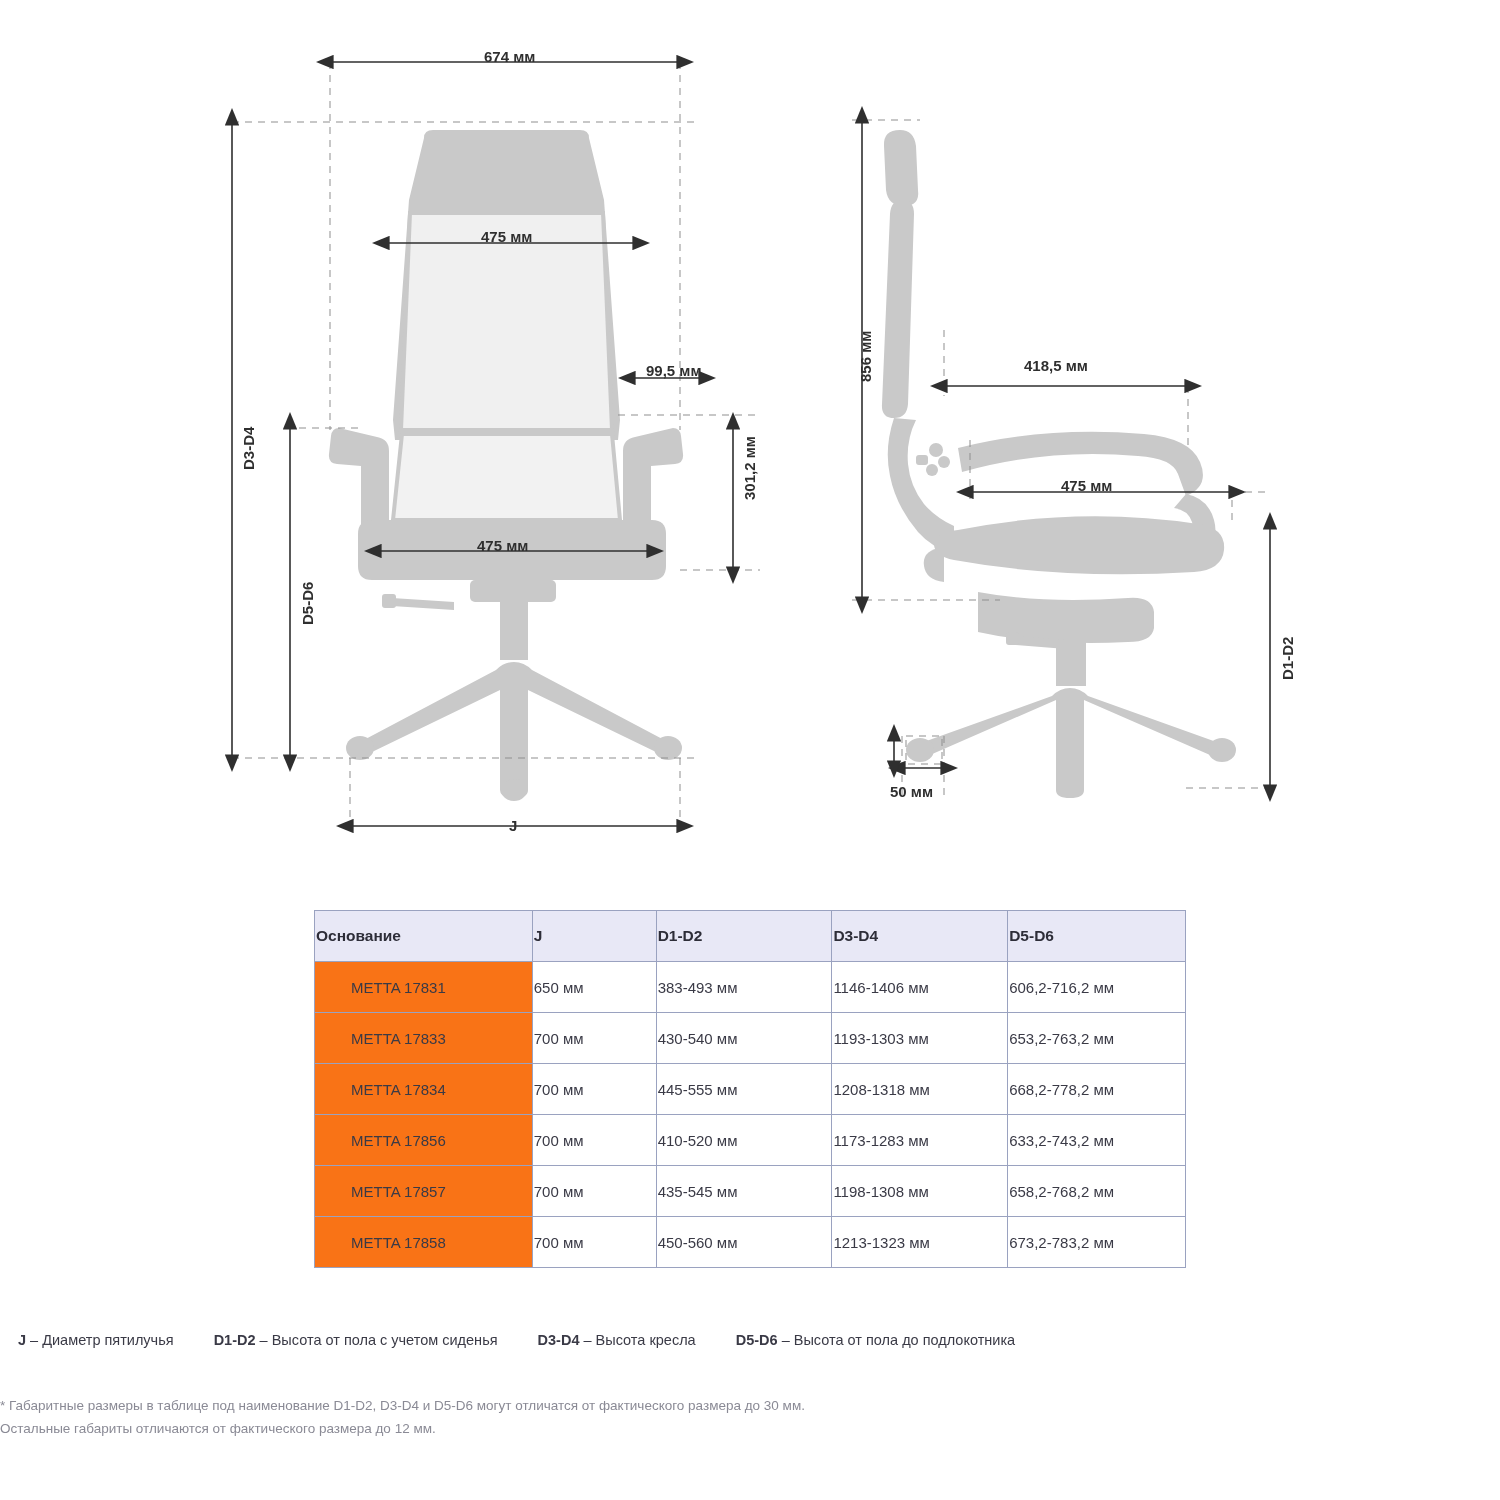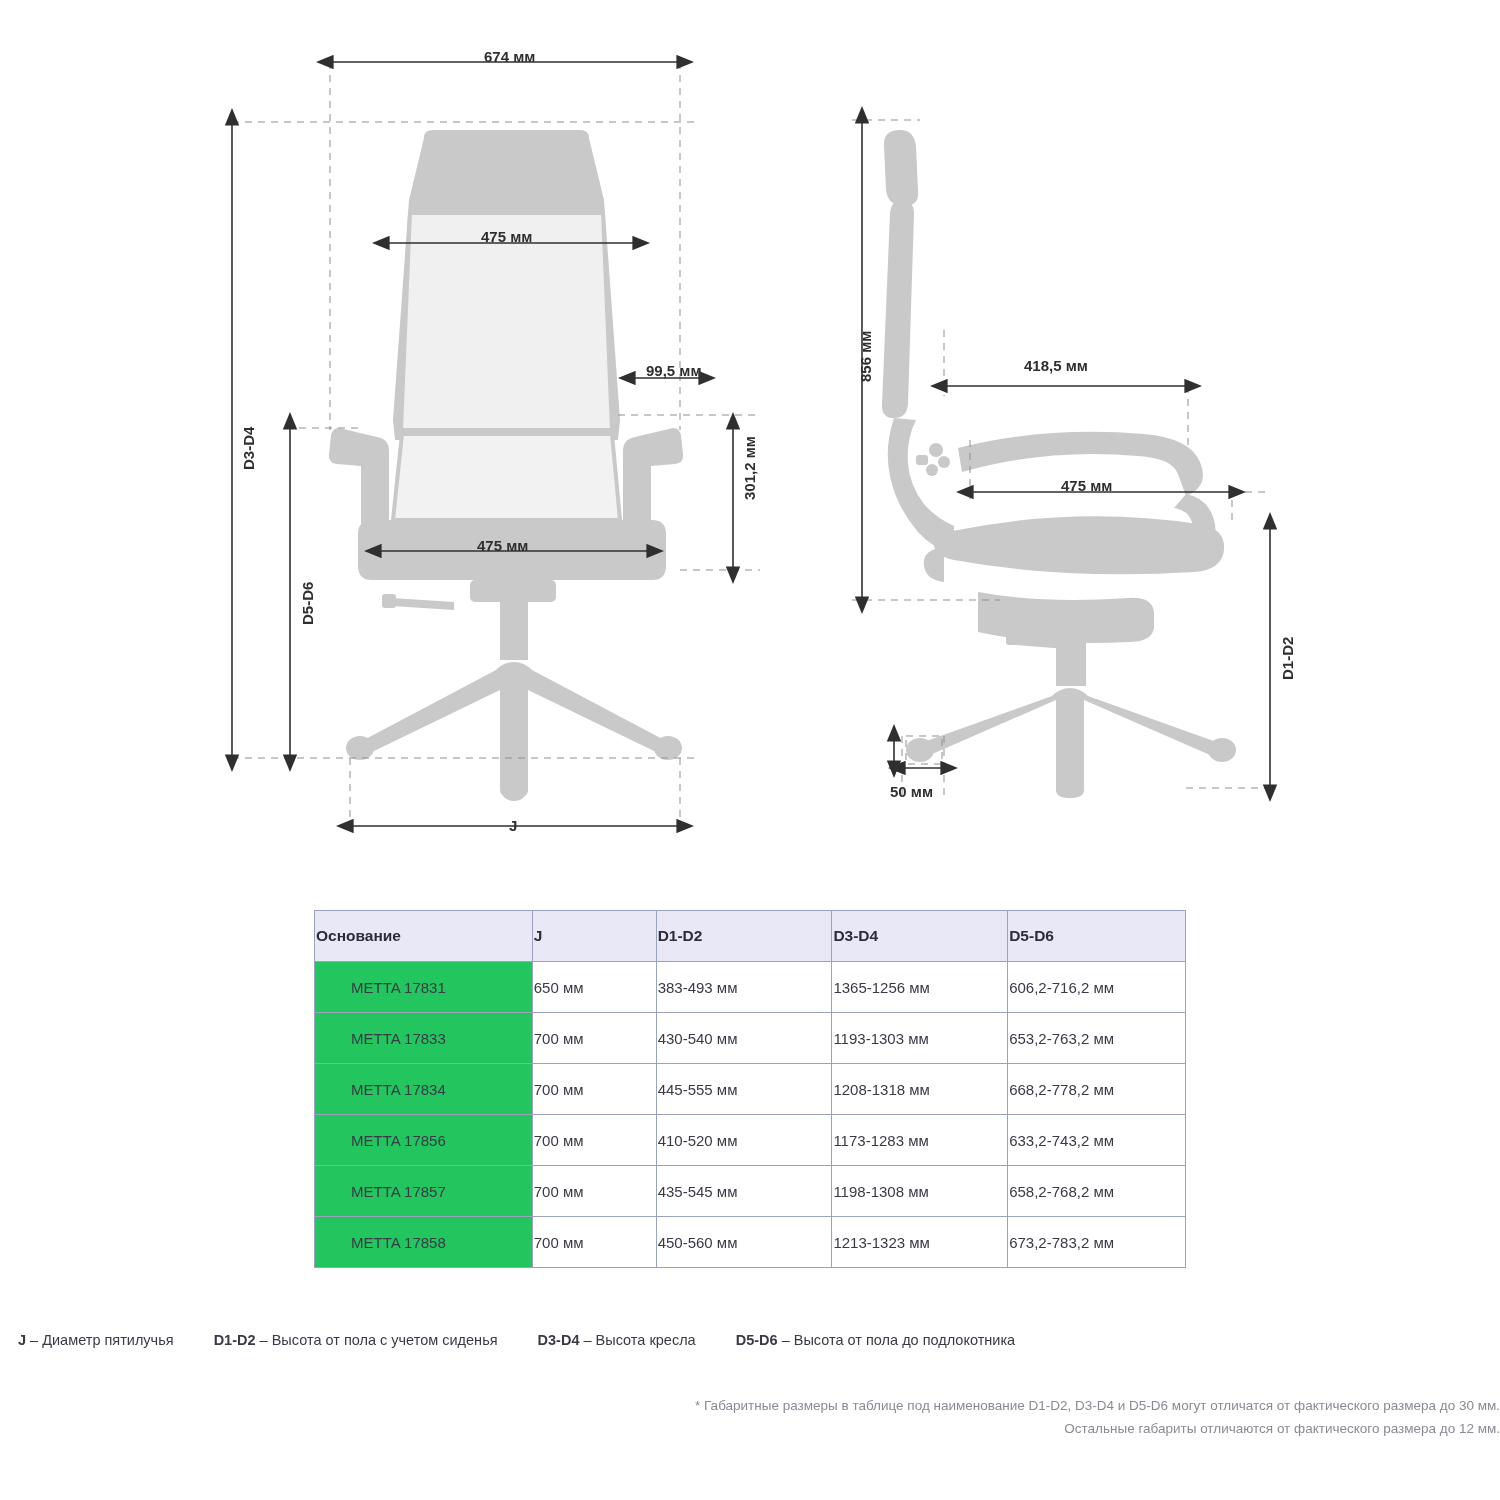--- a/index.html
+++ b/index.html
@@ -58,21 +58,21 @@
     font-weight: 400;
     color: #3a3a46;
   }
   table.specs thead th {
     background: #e8e8f6;
     font-weight: 700;
     font-size: 15.5px;
     color: #2d2d38;
   }
   table.specs tbody td.name {
-    background: #22c55e;
+    background: #f97316;
     text-align: left;
     padding-left: 36px;
     font-size: 15px;
   }
   table.specs col.c1 { width: 218px; }
   table.specs col.c2 { width: 124px; }
   table.specs col.c3 { width: 176px; }
   table.specs col.c4 { width: 176px; }
   table.specs col.c5 { width: 178px; }
 
@@ -91,21 +91,21 @@
     white-space: nowrap;
   }
   .legend .code {
     font-weight: 700;
   }
   .footnote {
     position: absolute;
     left: 0;
     top: 1395px;
     width: 1500px;
-    text-align: right;
+    text-align: left;
     font-size: 13.5px;
     color: #8a8a95;
     line-height: 1.7;
   }
 </style>
 </head>
 <body>
 
 <div class="stage">
 
@@ -261,21 +261,21 @@
           <th>D1-D2</th>
           <th>D3-D4</th>
           <th>D5-D6</th>
         </tr>
       </thead>
       <tbody>
         <tr>
           <td class="name">METTA 17831</td>
           <td>650 мм</td>
           <td>383-493 мм</td>
-          <td>1365-1256 мм</td>
+          <td>1146-1406 мм</td>
           <td>606,2-716,2 мм</td>
         </tr>
         <tr>
           <td class="name">METTA 17833</td>
           <td>700 мм</td>
           <td>430-540 мм</td>
           <td>1193-1303 мм</td>
           <td>653,2-763,2 мм</td>
         </tr>
         <tr>

